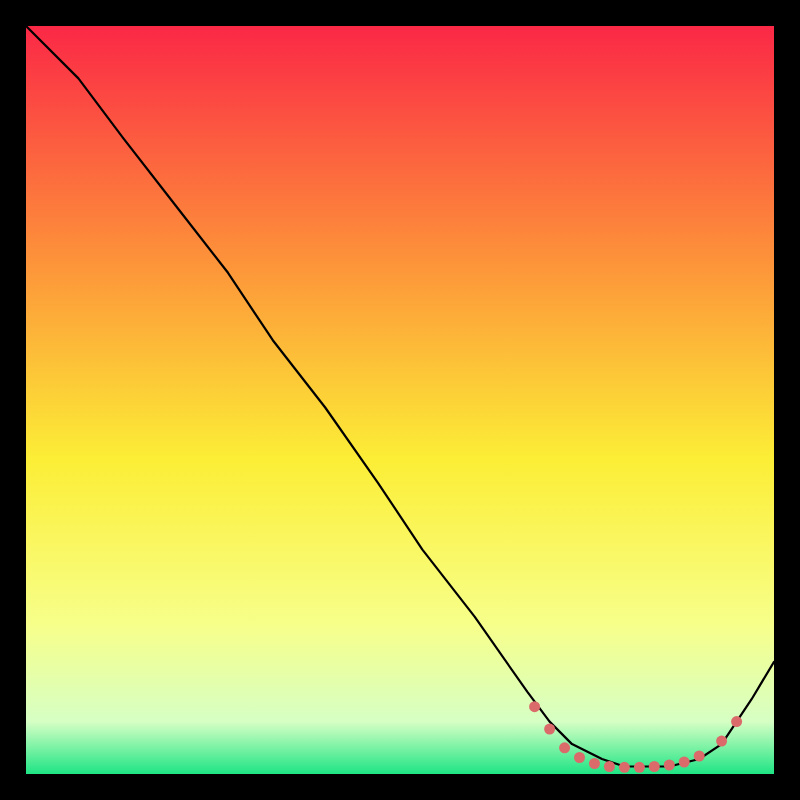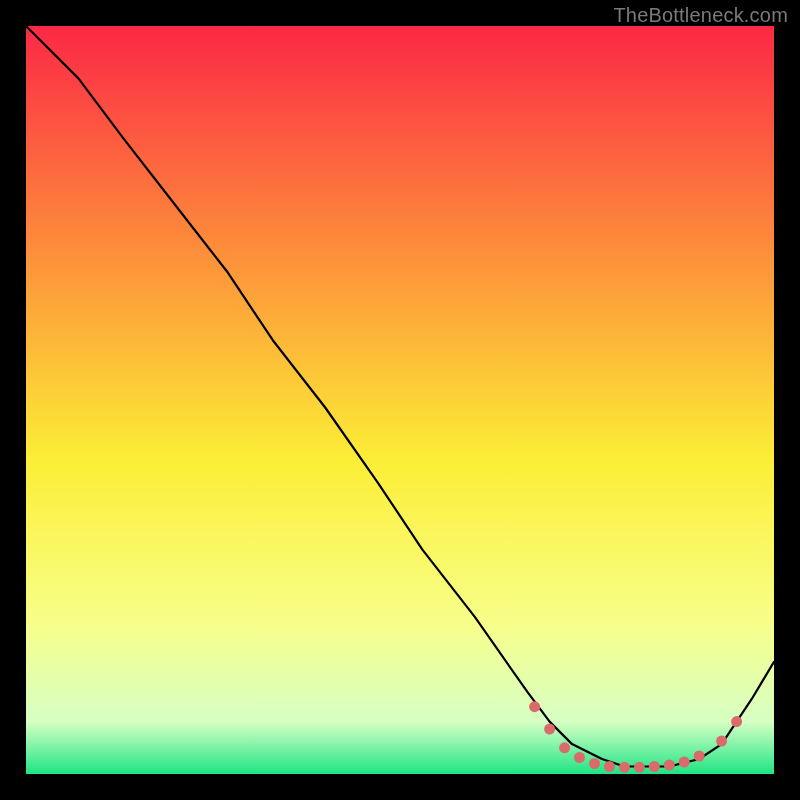--- a/index.html
+++ b/index.html
@@ -41,21 +41,20 @@
     stroke-linejoin: round;
   }
   .dot {
     fill: #db6b6b;
   }
 </style>
 </head>
 <body>
 
 <div class="stage">
-  <div class="watermark">TheBottleneck.com</div>
 
   <svg class="plot" viewBox="0 0 748 748" preserveAspectRatio="none">
     <defs>
       <linearGradient id="bg-grad" x1="0" y1="0" x2="0" y2="1">
         <stop offset="0" stop-color="#fb2846"></stop>
         <stop offset="0.30" stop-color="#fd8e3a"></stop>
         <stop offset="0.58" stop-color="#fcee36"></stop>
         <stop offset="0.80" stop-color="#f7ff8a"></stop>
         <stop offset="0.93" stop-color="#d6ffc4"></stop>
         <stop offset="1" stop-color="#1fe585"></stop>

